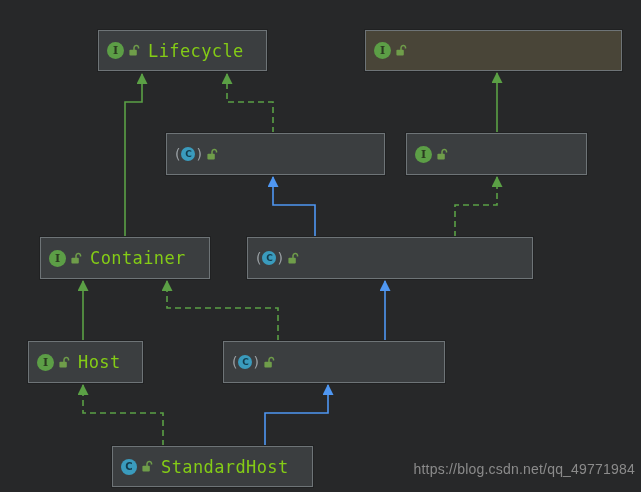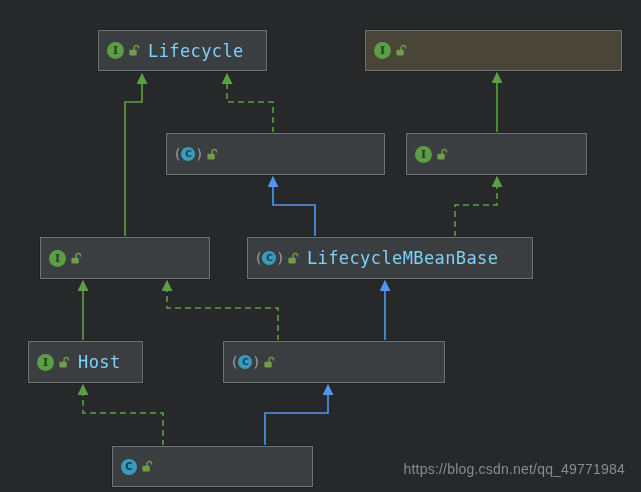--- a/index.html
+++ b/index.html
@@ -10,41 +10,41 @@
   }
   .edges{position:absolute;left:0;top:0;width:641px;height:492px;}
   .node{
     position:absolute;height:41px;box-sizing:border-box;
     background:#3b3e40;border:1px solid #6e7477;
     display:flex;align-items:center;padding-left:8px;
     box-shadow:0 0 0 1px #202122;
   }
   .node.library{background:#494538;}
   .lbl{
-    color:#7dd3fc;font-size:17px;letter-spacing:0.4px;margin-left:7px;white-space:nowrap;
+    color:#84cc16;font-size:17px;letter-spacing:0.4px;margin-left:7px;white-space:nowrap;
   }
   .ic-iface{
     width:17px;height:17px;border-radius:50%;background:#5c9e46;flex:0 0 17px;
     display:flex;align-items:center;justify-content:center;
     color:#2b3a20;font-family:"DejaVu Serif",serif;font-weight:bold;font-size:11px;line-height:1;
   }
   .ic-class{
     width:16px;height:16px;border-radius:50%;background:#3a9bbd;flex:0 0 16px;
     display:flex;align-items:center;justify-content:center;
     color:#123b4c;font-family:"DejaVu Sans",sans-serif;font-weight:bold;font-size:10px;line-height:1;
   }
   .ic-abs{display:flex;align-items:center;flex:0 0 auto;}
   .ic-abs .paren{
     color:#9aa0a4;font-style:normal;font-size:14px;line-height:1;
     font-family:"DejaVu Sans",sans-serif;
   }
   .ic-abs .ic-class{width:14px;height:14px;flex:0 0 14px;font-size:9px;margin:0 1px;}
   .ic-lock{margin-left:4px;flex:0 0 13px;display:flex;align-items:center;}
   .watermark{
-    position:absolute;right:16px;top:461px;color:#8b8b8b;font-size:14px;
+    position:absolute;right:6px;top:461px;color:#8b8b8b;font-size:14px;
     font-family:"Liberation Sans","DejaVu Sans",sans-serif;letter-spacing:0.2px;
   }
 </style>
 </head>
 <body>
 
 <div class="canvas">
 
   <svg class="edges" width="641" height="492" viewBox="0 0 641 492" xmlns="http://www.w3.org/2000/svg">
     <defs>
@@ -123,35 +123,35 @@
   </div>
 
   <div class="node" style="left:40px;top:237px;width:170px;height:42px;">
     <span class="ic-iface">I</span>
     <span class="ic-lock">
       <svg width="13" height="13" viewBox="0 0 13 13">
           <path d="M6 6.2 V3.7 A2.3 2.3 0 0 1 10.5 3.1 V4.4" fill="none" stroke="#6f9d4a" stroke-width="1.5"></path>
           <rect x="1.4" y="5.8" width="7.4" height="5.6" rx="1" fill="#6f9d4a"></rect>
         </svg>
     </span>
+    <span class="lbl">Container</span>
   </div>
 
   <div class="node" style="left:247px;top:237px;width:286px;height:42px;">
     <span class="ic-abs">
       <i class="paren">(</i>
         <span class="ic-class">C</span>
         <i class="paren">)</i>
     </span>
     <span class="ic-lock">
       <svg width="13" height="13" viewBox="0 0 13 13">
           <path d="M6 6.2 V3.7 A2.3 2.3 0 0 1 10.5 3.1 V4.4" fill="none" stroke="#6f9d4a" stroke-width="1.5"></path>
           <rect x="1.4" y="5.8" width="7.4" height="5.6" rx="1" fill="#6f9d4a"></rect>
         </svg>
     </span>
-    <span class="lbl">LifecycleMBeanBase</span>
   </div>
 
   <div class="node" style="left:28px;top:341px;width:115px;height:42px;">
     <span class="ic-iface">I</span>
     <span class="ic-lock">
       <svg width="13" height="13" viewBox="0 0 13 13">
           <path d="M6 6.2 V3.7 A2.3 2.3 0 0 1 10.5 3.1 V4.4" fill="none" stroke="#6f9d4a" stroke-width="1.5"></path>
           <rect x="1.4" y="5.8" width="7.4" height="5.6" rx="1" fill="#6f9d4a"></rect>
         </svg>
     </span>
@@ -173,17 +173,18 @@
   </div>
 
   <div class="node" style="left:112px;top:446px;width:201px;">
     <span class="ic-class">C</span>
     <span class="ic-lock">
       <svg width="13" height="13" viewBox="0 0 13 13">
           <path d="M6 6.2 V3.7 A2.3 2.3 0 0 1 10.5 3.1 V4.4" fill="none" stroke="#6f9d4a" stroke-width="1.5"></path>
           <rect x="1.4" y="5.8" width="7.4" height="5.6" rx="1" fill="#6f9d4a"></rect>
         </svg>
     </span>
+    <span class="lbl">StandardHost</span>
   </div>
 
   <div class="watermark">https://blog.csdn.net/qq_49771984</div>
 
 </div>
 
 </body></html>

